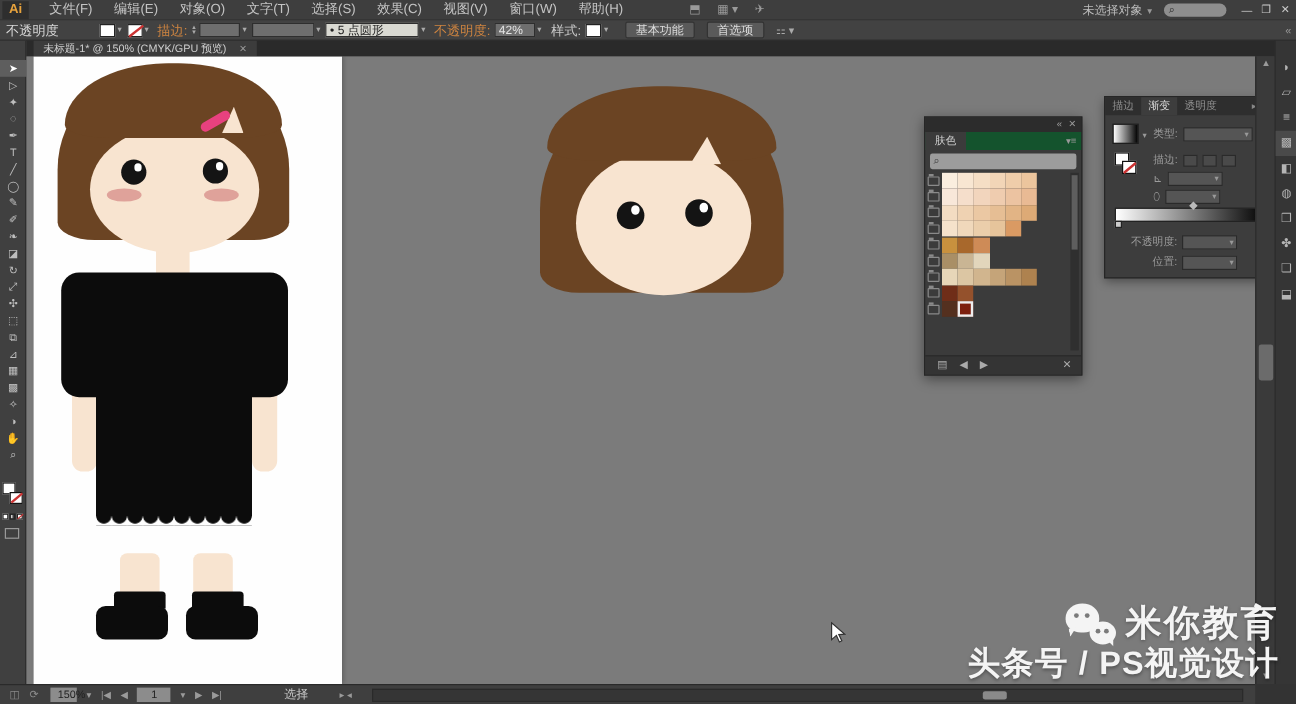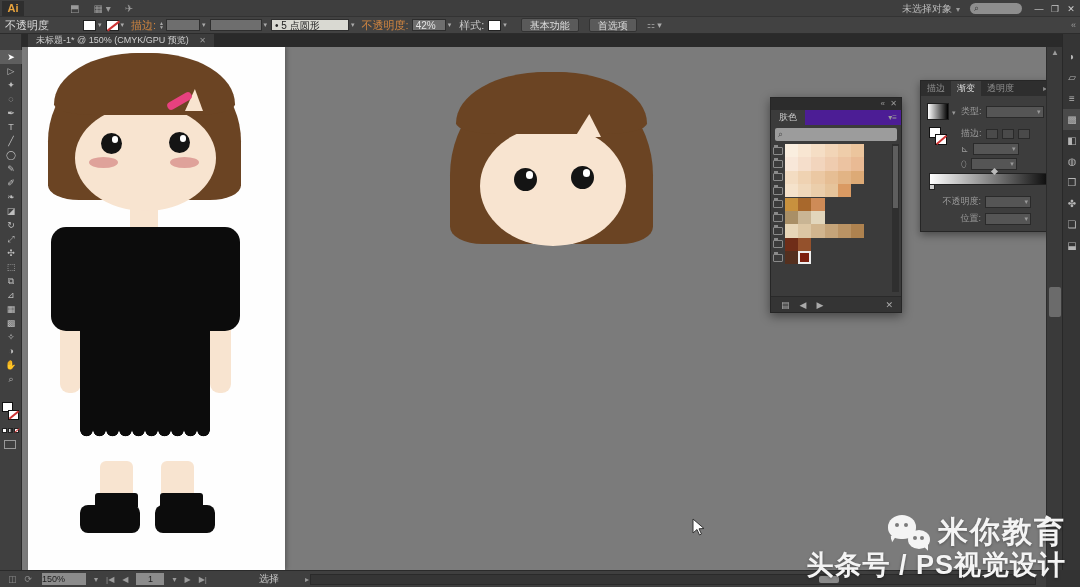--- a/index.html
+++ b/index.html
@@ -127,21 +127,21 @@
   #head2-notch { position:absolute; left:125px; top:42px; width:26px; height:23px;
                  clip-path:polygon(55% 0,0 100%,100% 100%); }
   #head2-eye-l { left:64px; top:96px; width:23px; height:23px; }
   #head2-eye-r { left:121px; top:94px; width:23px; height:23px; }
 
   
   #swatches-panel { position:absolute; left:748px; top:50px; width:132px; height:216px;
                     background:#3B3B3B; border:1px solid #262626; box-shadow:0 3px 10px rgba(0,0,0,.45); }
   #sw-header { height:12px; background:#2C2C2C; position:relative; }
   #sw-header .hd-ic { position:absolute; top:1px; font-size:8px; color:#999; }
-  #sw-tabrow { height:15px; background:#4c1d95; display:flex; align-items:center;text-align:right; }
+  #sw-tabrow { height:15px; background:#14532d; display:flex; align-items:center;text-align:right; }
   #sw-tab { background:#3B3B3B; height:15px; line-height:15px; padding:0 8px; font-size:9px; color:#CCC; }
   #sw-menu { margin-left:auto; margin-right:4px; color:#999; font-size:8px; }
   #sw-search { margin:3px 4px; height:13px; background:#9C9C9C; border-radius:2px; color:#444;
                font-size:9px; line-height:13px; padding-left:3px; }
   #sw-list { position:absolute; left:2px; top:46px; width:118px; }
   .sw-row { display:flex; align-items:center; height:13.4px; }
   .sw-folder { width:10px; height:8px; border:1px solid #8A8A8A; border-radius:1px; margin-right:2px;
                position:relative; }
   .sw-folder::before { content:""; position:absolute; left:0; top:-3px; width:4px; height:2px;
                        background:#8A8A8A; }
@@ -193,34 +193,34 @@
              border-left:1px solid #2C2C2C; }
   #vscroll .arrow { position:absolute; left:0; width:16px; height:12px; color:#9A9A9A; font-size:8px;
                     text-align:center; line-height:12px; }
   #vscroll-thumb { position:absolute; left:2px; top:240px; width:12px; height:30px; background:#6B6B6B;
                    border-radius:2px; }
 
   
   #statusbar { position:absolute; left:0; top:570px; width:1046px; height:17px; background:#3F3F3F;
                border-top:1px solid #2A2A2A; display:flex; align-items:center; font-size:10px; }
   #statusbar .dim-ic { color:#8A8A8A; font-size:9px; margin-left:8px; }
-  #zoom-field { margin-left:10px; width:44px; height:12px; background:#8C8C8C; color:#222;
-                font-size:9px; line-height:12px; padding-left:0; }
+  #zoom-field { margin-left:10px; width:22px; height:12px; background:#8C8C8C; color:#222;
+                font-size:9px; line-height:12px; padding-left:6px; }
   .nav-ar { color:#9A9A9A; font-size:8px; margin-left:8px; }
   #artboard-field { margin-left:8px; width:28px; height:12px; background:#8C8C8C; color:#222;
                     font-size:9px; line-height:12px; text-align:center; }
   #tool-status { margin-left:52px; color:#C9C9C9; }
   #hscroll { position:absolute; left:310px; top:3px; width:726px; height:11px; background:#353535;
              border:1px solid #2A2A2A; }
   #hscroll-thumb { position:absolute; left:508px; top:1px; width:20px; height:7px; background:#8A8A8A;
                    border-radius:2px; }
   #statusbar-corner { position:absolute; right:0; top:570px; width:34px; height:17px; background:#333; }
 
   
-  #watermark { position:absolute; right:14px; bottom:8px; text-align:center; color:#F4F4F4; z-index:50;
+  #watermark { position:absolute; right:14px; bottom:20px; text-align:center; color:#F4F4F4; z-index:50;
                text-shadow:0 1px 3px rgba(0,0,0,.35); line-height:1.05; }
   #wm-line1 { font-size:30px; font-weight:bold; letter-spacing:2px; display:flex; align-items:center;
               justify-content:flex-end; gap:8px; }
   #wm-line2 { font-size:27px; font-weight:bold; letter-spacing:1px; margin-top:2px; }
   #wechat-icon { position:relative; width:42px; height:34px; display:inline-block; }
   #wechat-icon .bub1 { position:absolute; left:0; top:0; width:28px; height:24px; background:#F4F4F4;
                        border-radius:50% 50% 46% 46%; }
   #wechat-icon .bub1::after { content:""; position:absolute; left:3px; bottom:-3px; width:7px; height:7px;
                        background:#F4F4F4; clip-path:polygon(0 0,100% 0,0 100%); transform:rotate(-12deg); }
   #wechat-icon .bub2 { position:absolute; right:0; bottom:0; width:22px; height:19px; background:#F4F4F4;
@@ -230,20 +230,31 @@
   .wx-eye { position:absolute; width:4px; height:4px; border-radius:50%; background:#7B7B7B; }
 
   
   #cursor { position:absolute; left:670px; top:471px; z-index:40; }
 </style>
 </head>
 <body>
 
 <div id="titlebar">
   <div id="app-logo">Ai</div>
+  <div id="menus">
+      <span class="menu-item">文件(F)</span>
+      <span class="menu-item">编辑(E)</span>
+      <span class="menu-item">对象(O)</span>
+      <span class="menu-item">文字(T)</span>
+      <span class="menu-item">选择(S)</span>
+      <span class="menu-item">效果(C)</span>
+      <span class="menu-item">视图(V)</span>
+      <span class="menu-item">窗口(W)</span>
+      <span class="menu-item">帮助(H)</span>
+    </div>
   <div id="titlebar-icons">
     <span class="tb-icon">⬒</span>
     <span class="tb-icon">▦ ▾</span>
     <span class="tb-icon">✈</span>
   </div>
   <div id="titlebar-right">
     <span id="workspace-switcher">
       <span>未选择对象</span><span class="caret">▾</span>
     </span>
     <span id="app-search">⌕</span>

